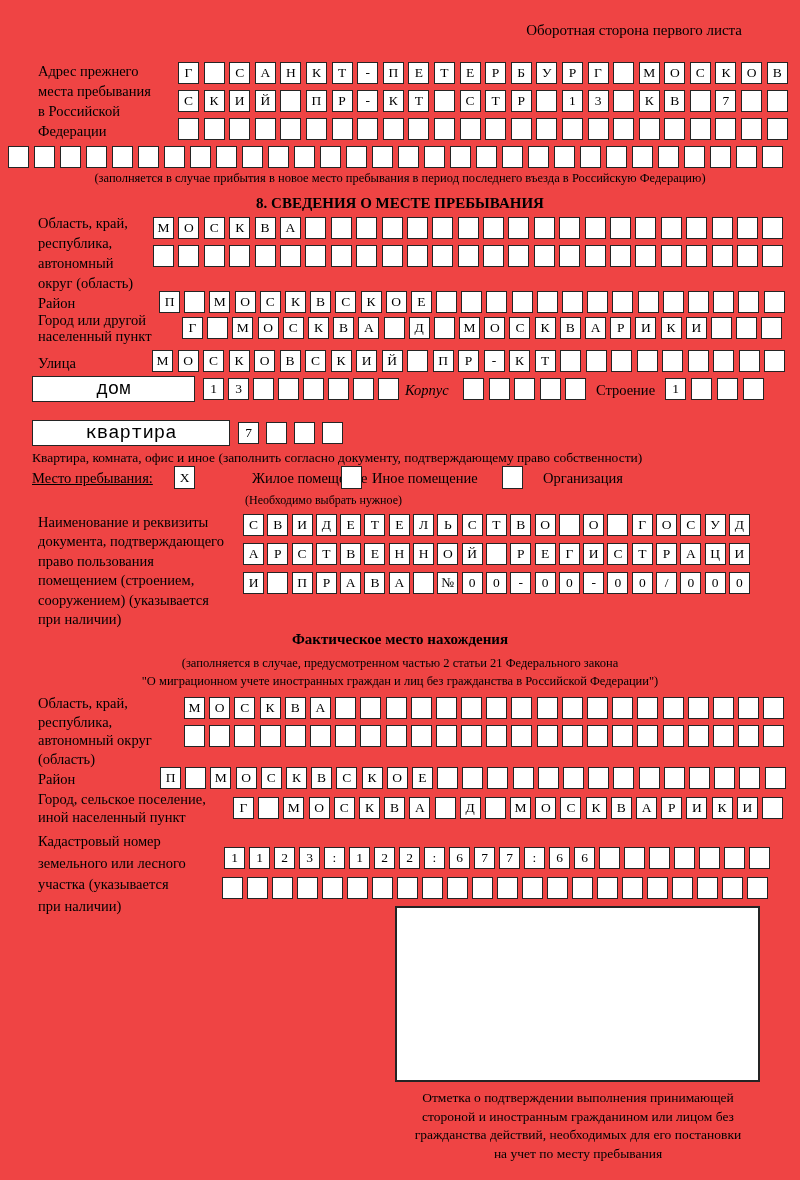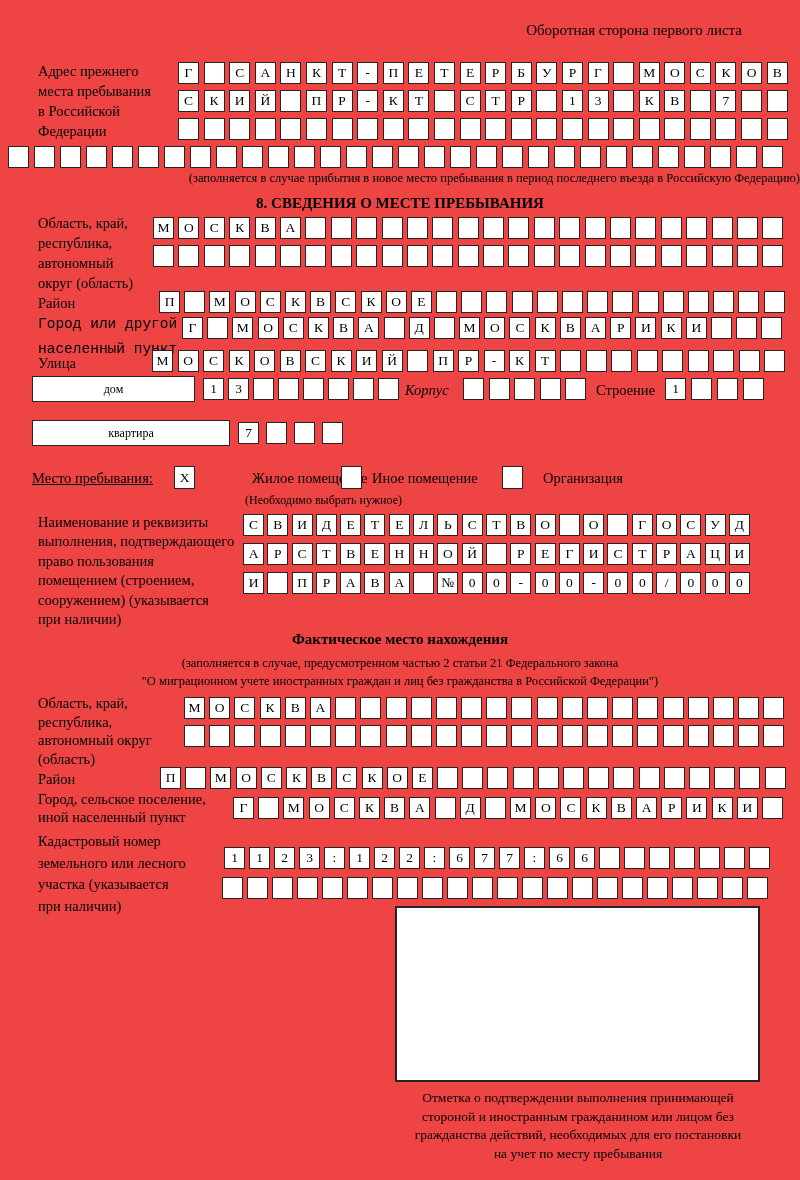--- a/index.html
+++ b/index.html
@@ -9,21 +9,21 @@
   .cell{flex:none;width:21px;height:22px;border:1.6px solid #242424;box-sizing:border-box;
         display:flex;align-items:center;justify-content:center;font-size:13.5px;line-height:1;
         background:#fff;}
   .lbl{position:absolute;font-size:14.5px;line-height:20px;white-space:pre-line;}
   .txt{position:absolute;font-size:14.5px;line-height:20px;white-space:nowrap;}
   .note{position:absolute;font-size:12.5px;line-height:16px;white-space:nowrap;}
   .hdr{position:absolute;left:0;width:800px;text-align:center;font-weight:bold;font-size:15px;}
   .centernote{position:absolute;left:0;width:800px;text-align:center;font-size:12.5px;
               line-height:17.5px;white-space:pre-line;}
   .labelbox{position:absolute;height:26px;border:1.6px solid #242424;box-sizing:border-box;
-            display:flex;align-items:center;justify-content:center;font-size:12px;background:#fff;}
+            display:flex;align-items:center;justify-content:center;font-size:19px;background:#fff;font-family:Liberation Mono, monospace;}
   .cb{position:absolute;width:21px;height:23px;border:1.6px solid #242424;box-sizing:border-box;
       display:flex;align-items:center;justify-content:center;font-size:13.5px;background:#fff;}
   .stampbox{position:absolute;border:2px solid #242424;box-sizing:border-box;background:#fff;}
   .caption{position:absolute;text-align:center;font-size:13.5px;line-height:18.5px;white-space:pre-line;}
 </style>
 </head>
 <body>
 
 <div class="page">
 
@@ -136,21 +136,21 @@
       <div class="cell"></div>
       <div class="cell"></div>
       <div class="cell"></div>
       <div class="cell"></div>
       <div class="cell"></div>
       <div class="cell"></div>
       <div class="cell"></div>
       <div class="cell"></div>
       <div class="cell"></div>
     </div>
-  <div class="centernote" style="top:170px;text-align:right;">(заполняется в случае прибытия в новое место пребывания в период последнего въезда в Российскую Федерацию)</div>
+  <div class="centernote" style="top:170px;">(заполняется в случае прибытия в новое место пребывания в период последнего въезда в Российскую Федерацию)</div>
 
   <div class="hdr" style="top:195px;">8. СВЕДЕНИЯ О МЕСТЕ ПРЕБЫВАНИЯ</div>
 
   <div class="lbl" style="left:38px;top:213px;">Область, край,
 республика,
 автономный
 округ (область)</div>
   <div class="boxrow" style="left:153px;top:217px;">
       <div class="cell">М</div>
       <div class="cell">О</div>
@@ -228,21 +228,21 @@
       <div class="cell"></div>
       <div class="cell"></div>
       <div class="cell"></div>
       <div class="cell"></div>
       <div class="cell"></div>
       <div class="cell"></div>
       <div class="cell"></div>
       <div class="cell"></div>
     </div>
 
-  <div class="lbl" style="left:38px;top:312px;line-height:25px;font-family:Liberation Mono, monospace;">Город или другой
+  <div class="lbl" style="left:38px;top:312px;line-height:16px;">Город или другой
 населенный пункт</div>
   <div class="boxrow" style="left:182px;top:317px;gap:4.2px;">
       <div class="cell">Г</div>
       <div class="cell"></div>
       <div class="cell">М</div>
       <div class="cell">О</div>
       <div class="cell">С</div>
       <div class="cell">К</div>
       <div class="cell">В</div>
       <div class="cell">А</div>
@@ -320,32 +320,33 @@
       <div class="cell"></div>
     </div>
 
   <div class="labelbox" style="left:32px;top:420px;width:198px;">квартира</div>
   <div class="boxrow" style="left:238px;top:422px;gap:7px;">
       <div class="cell">7</div>
       <div class="cell"></div>
       <div class="cell"></div>
       <div class="cell"></div>
     </div>
+  <div class="note" style="left:32px;top:450px;font-size:13.5px;">Квартира, комната, офис и иное (заполнить согласно документу, подтверждающему право собственности)</div>
 
   <div class="txt" style="left:32px;top:468px;text-decoration:underline;">Место пребывания:</div>
   <div class="cb" style="left:174px;top:466px;">X</div>
   <div class="txt" style="left:204px;top:468px;margin-left:48px;">Жилое помещение</div>
   <div class="cb" style="left:341px;top:466px;"></div>
   <div class="txt" style="left:372px;top:468px;">Иное помещение</div>
   <div class="cb" style="left:502px;top:466px;"></div>
   <div class="txt" style="left:543px;top:468px;">Организация</div>
   <div class="note" style="left:245px;top:492px;font-size:12px;">(Необходимо выбрать нужное)</div>
 
   <div class="lbl" style="left:38px;top:513px;line-height:19.4px;">Наименование и реквизиты
-выполнения, подтверждающего
+документа, подтверждающего
 право пользования
 помещением (строением,
 сооружением) (указывается
 при наличии)</div>
   <div class="boxrow" style="left:243px;top:514px;gap:3.3px;">
       <div class="cell">С</div>
       <div class="cell">В</div>
       <div class="cell">И</div>
       <div class="cell">Д</div>
       <div class="cell">Е</div>

